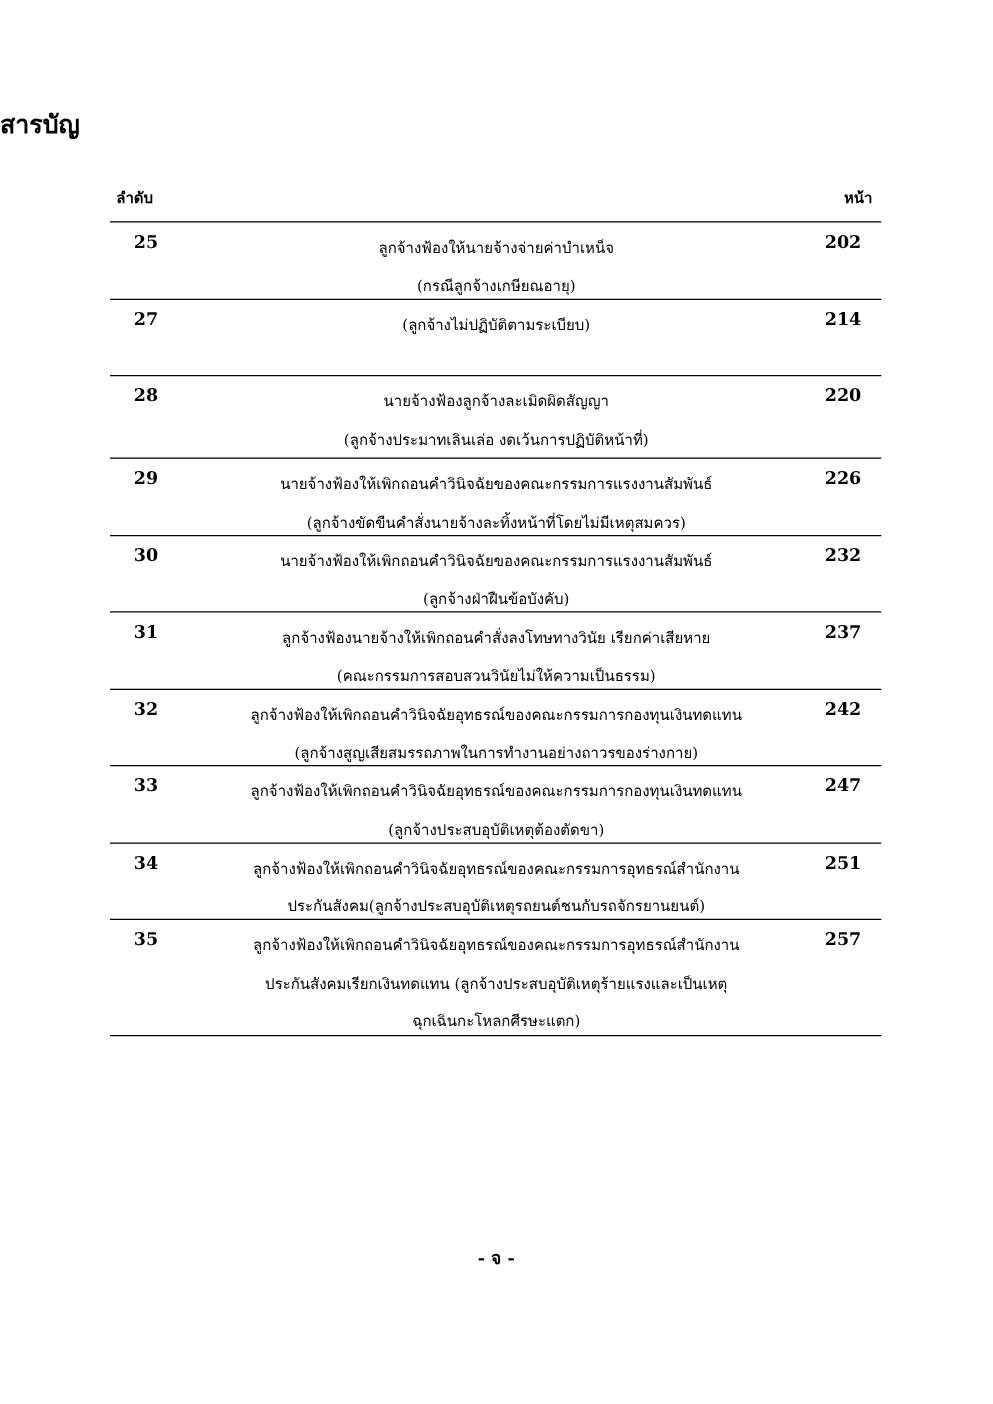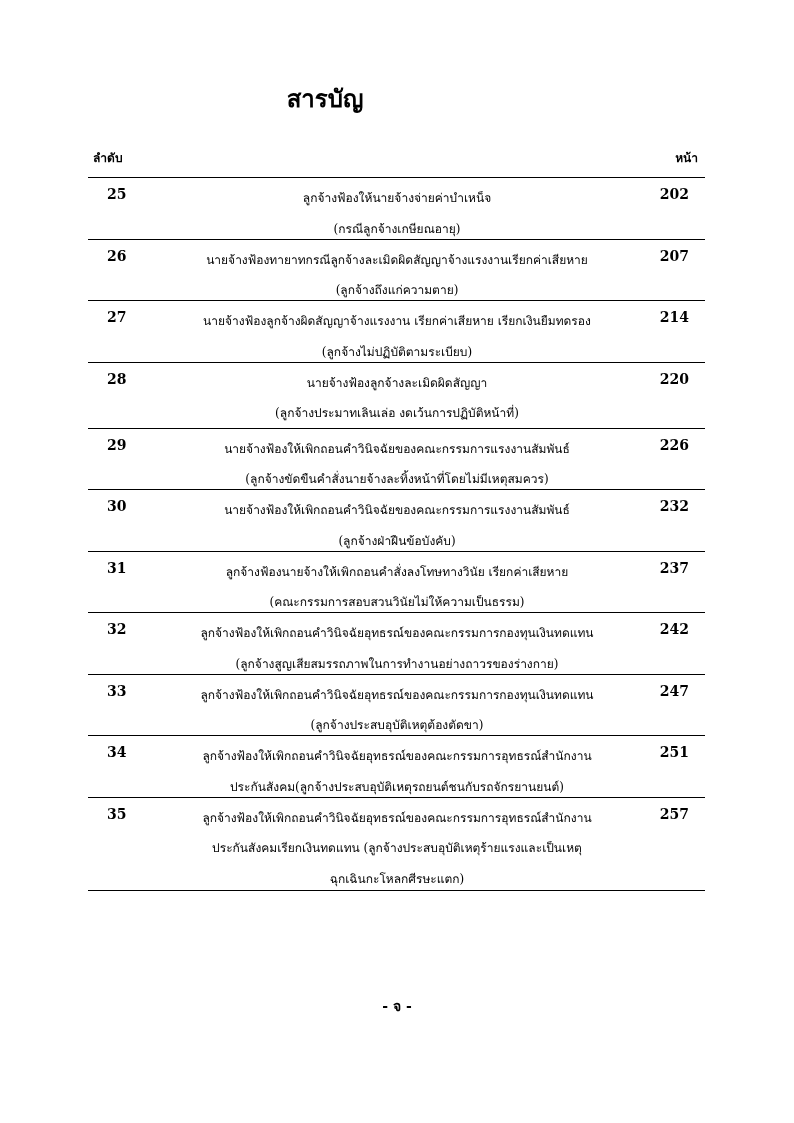--- a/index.html
+++ b/index.html
@@ -1,19 +1,19 @@
 <!DOCTYPE html>
 <html><head>
   <meta charset="utf-8">
   <style>
     html, body { margin: 0; padding: 0; background: #ffffff; }
     body { width: 794px; height: 1123px; position: relative; overflow: hidden;
            font-family: "DejaVu Serif", "Liberation Serif", serif; color: #000; }
-    .title { position: absolute; top: 84px; left: 0; width: 650px; text-align: center;
-             font-size: 24px; font-weight: bold; line-height: 30px; }
+    .title { position: absolute; top: 84px; left: 0; width: 650px; 
+             font-size: 20px; font-weight: bold; line-height: 30px; }
     .hdr { position: absolute; top: 146px; font-size: 12px; font-weight: bold; line-height: 24px; }
     .hdr-left { left: 93px; }
     .hdr-right { right: 96px; }
     .toc { position: absolute; top: 177px; left: 88px; width: 617px; border-top: 1.5px solid #000; }
     .row { position: relative; border-bottom: 1.5px solid #000; box-sizing: border-box; text-align: center; }
     .num { position: absolute; left: 19px; top: 7px; font-weight: bold; font-size: 14px; line-height: 18px; }
     .page { position: absolute; right: 16px; top: 7px; font-weight: bold; font-size: 14px; line-height: 18px; }
     .text { margin-left: 71px; margin-right: 70px; padding-top: 5px; font-size: 12px; line-height: 30.5px; white-space: nowrap; }
     .text .line { display: block; height: 30.5px; }
     .footer { position: absolute; top: 995px; left: 0; width: 794px; text-align: center; font-size: 14px; font-weight: bold; }
@@ -29,31 +29,22 @@
 <div class="toc">
   <div class="row" style="height:61.5px">
     <span class="num">25</span>
     <div class="text">
       <span class="line">ลูกจ้างฟ้องให้นายจ้างจ่ายค่าบำเหน็จ</span>
       <span class="line">(กรณีลูกจ้างเกษียณอายุ)</span>
     </div>
     <span class="page">202</span>
   </div>
   <div class="row" style="height:61.5px">
-    <span class="num">26</span>
-    <div class="text">
-      <span class="line">นายจ้างฟ้องทายาทกรณีลูกจ้างละเมิดผิดสัญญาจ้างแรงงานเรียกค่าเสียหาย</span>
-      <span class="line">(ลูกจ้างถึงแก่ความตาย)</span>
-    </div>
-    <span class="page">207</span>
-  </div>
-  <div class="row" style="height:61.5px">
     <span class="num">27</span>
     <div class="text">
-      <span class="line">นายจ้างฟ้องลูกจ้างผิดสัญญาจ้างแรงงาน เรียกค่าเสียหาย เรียกเงินยืมทดรอง</span>
       <span class="line">(ลูกจ้างไม่ปฏิบัติตามระเบียบ)</span>
     </div>
     <span class="page">214</span>
   </div>
   <div class="row" style="height:66px">
     <span class="num">28</span>
     <div class="text">
       <span class="line">นายจ้างฟ้องลูกจ้างละเมิดผิดสัญญา</span>
       <span class="line">(ลูกจ้างประมาทเลินเล่อ งดเว้นการปฏิบัติหน้าที่)</span>
     </div>

